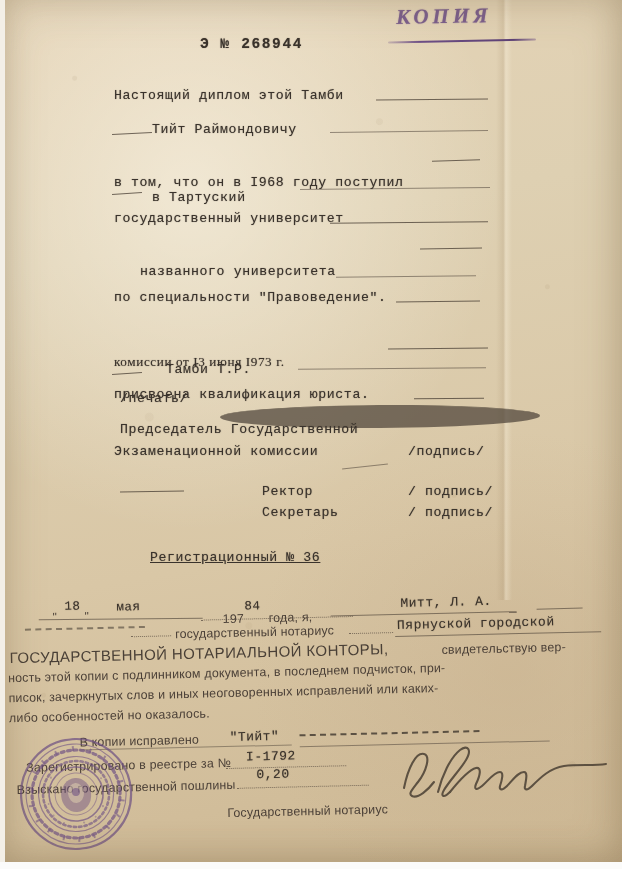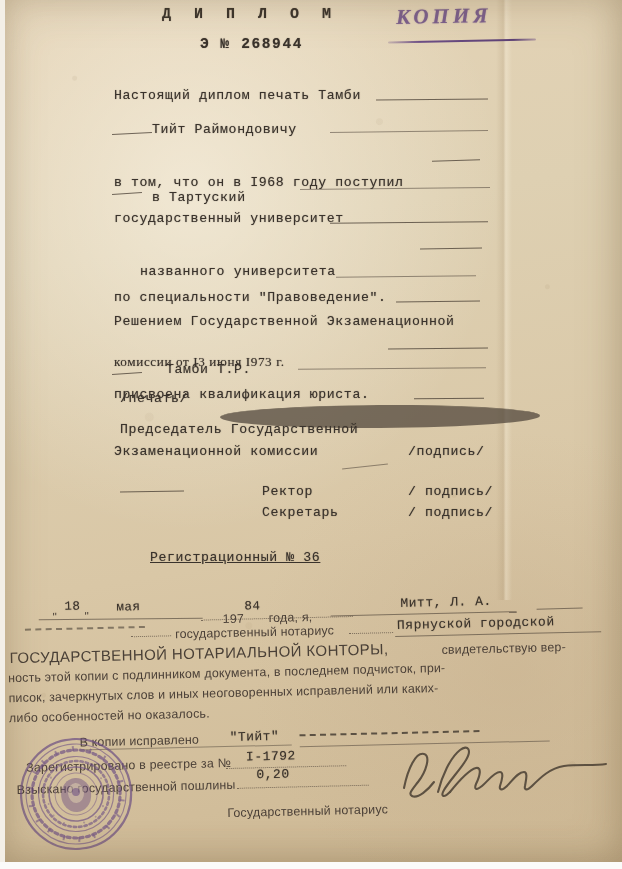--- a/index.html
+++ b/index.html
@@ -189,27 +189,26 @@
 </style>
 </head>
 <body>
 
 <div id="scan">
 
   <div id="paper"></div>
   <div id="grain"></div>
   <div id="fold"></div>
 
-  <div class="tw title" style="left:162px; top:6px;">Д И П Л О М</div>
   <div class="tw serial" style="left:200px; top:36px;">Э № 268944</div>
 
   <div id="kopiya">КОПИЯ</div>
   <div id="kopiya-underline"></div>
 
-  <div class="tw body" style="left:114px; top:88px;">Настоящий диплом печать Тамби</div>
+  <div class="tw body" style="left:114px; top:88px;">Настоящий диплом этой Тамби</div>
   <div class="rule" style="left:376px; top:99px; width:112px; transform:rotate(-.6deg);"></div>
 
   <div class="tw body" style="left:152px; top:122px;">Тийт Раймондовичу</div>
   <div class="rule" style="left:112px; top:133px; width:40px; transform:rotate(-3deg);"></div>
   <div class="rule thin" style="left:330px; top:131px; width:158px; transform:rotate(-.8deg);"></div>
 
   <div class="tw body" style="left:114px; top:152px;margin-top:23px;">в том, что он в I968 году поступил</div>
   <div class="rule" style="left:432px; top:160px; width:48px; transform:rotate(-1.6deg);"></div>
 
   <div class="tw body" style="left:152px; top:190px;">в Тартуский</div>
@@ -220,21 +219,20 @@
   <div class="rule" style="left:330px; top:222px; width:158px; transform:rotate(-.5deg);"></div>
 
   <div class="rule" style="left:420px; top:248px; width:62px; transform:rotate(-.8deg);"></div>
 
   <div class="tw body" style="left:140px; top:264px;">названного университета</div>
   <div class="rule thin" style="left:336px; top:276px; width:140px; transform:rotate(-.7deg);"></div>
 
   <div class="tw body" style="left:114px; top:290px;">по специальности "Правоведение".</div>
   <div class="rule" style="left:396px; top:301px; width:84px; transform:rotate(-.8deg);"></div>
 
-  <div class="tw body" style="left:114px; top:314px;">Решением Государственной Экзаменационной</div>
 
   <div class="tw body" style="left:114px; top:354px;font-family:Liberation Serif, serif;">комиссии от I3 июня I973 г.</div>
   <div class="rule" style="left:388px; top:348px; width:100px; transform:rotate(-.6deg);"></div>
 
   <div class="tw body" style="left:166px; top:362px;">Тамби Т.Р.</div>
   <div class="rule" style="left:112px; top:373px; width:30px; transform:rotate(-4deg);"></div>
   <div class="rule thin" style="left:298px; top:368px; width:188px; transform:rotate(-.5deg);"></div>
 
   <div class="tw body" style="left:114px; top:387px;">присвоена квалификация юриста.</div>
   <div class="rule" style="left:414px; top:398px; width:70px; transform:rotate(-.6deg);"></div>

